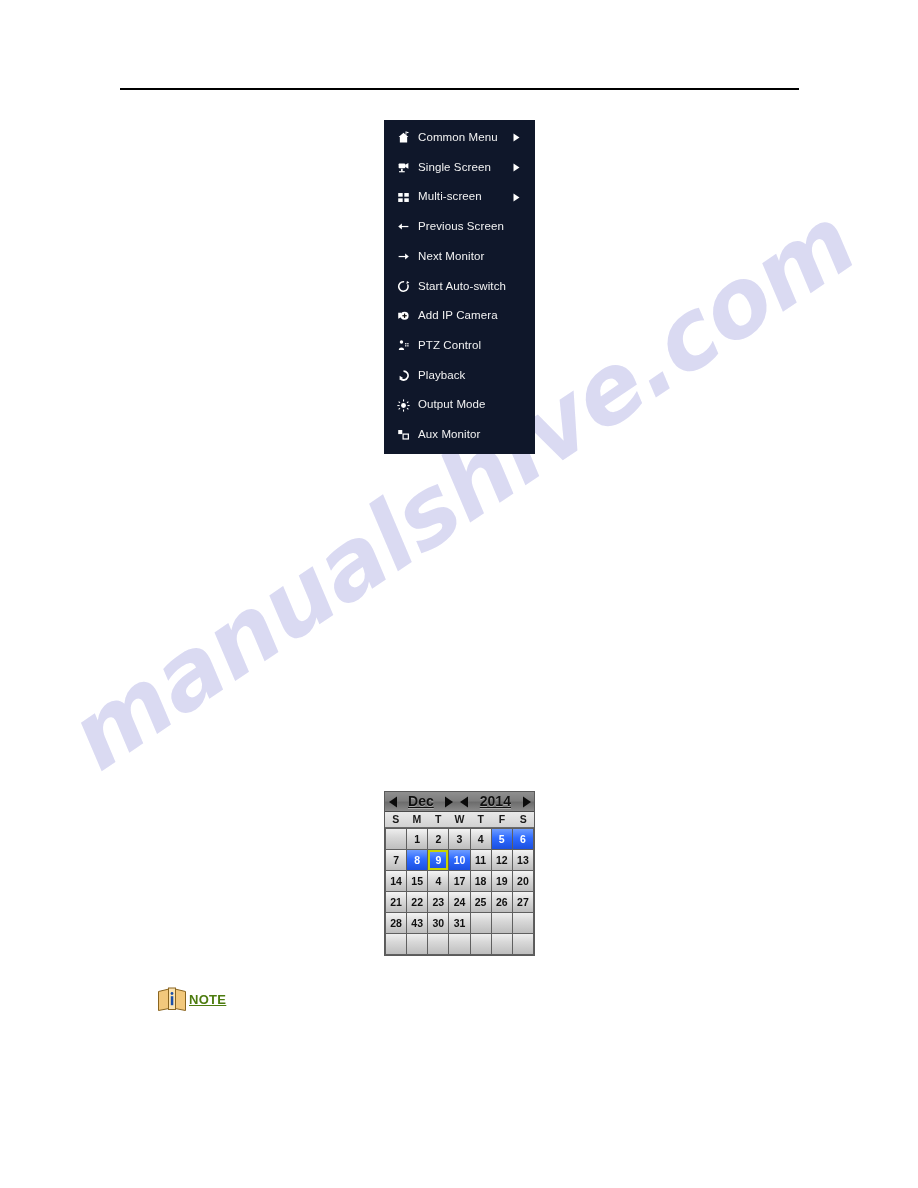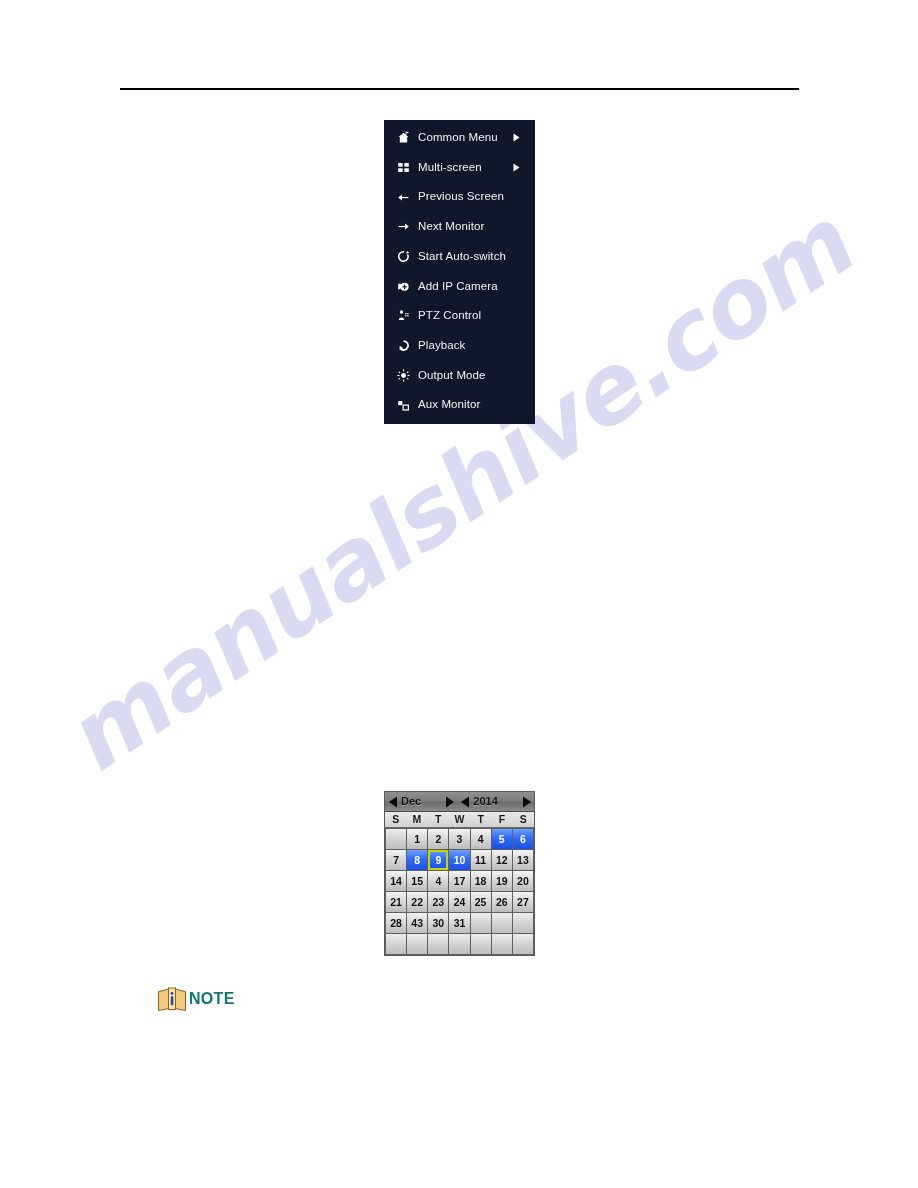--- a/index.html
+++ b/index.html
@@ -121,26 +121,27 @@
     width: 16px;
     height: 19px;
     display: flex;
     align-items: center;
     justify-content: center;
     cursor: pointer;
   }
   .cal-nav svg { display: block; }
   .cal-title {
     flex: 1 1 auto;
-    text-align: left;
-    font-size: 11px;
+    text-align: center;
+    font-size: 14px;
     font-weight: bold;
     color: #111;
     line-height: 19px;
     text-shadow: 0 1px 0 rgba(255,255,255,.35);
+    text-decoration: underline;
   }
   #cal-dow {
     display: grid;
     grid-template-columns: repeat(7, 1fr);
     background: linear-gradient(to bottom, #e9e9e9 0%, #d2d2d2 100%);
     border-bottom: 1px solid #6a6a6a;
   }
   #cal-dow div {
     text-align: center;
     font-size: 10.5px;
@@ -186,25 +187,26 @@
     position: absolute;
     left: 157px;
     top: 986px;
     display: flex;
     align-items: center;
     z-index: 5;
   }
   #note-icon { width: 30px; height: 26px; display:block; }
   #note-label {
     font-family: "Liberation Sans", sans-serif;
-    font-size: 16px;
+    font-size: 13px;
     font-weight: bold;
-    color: #0f766e;
+    color: #4d7c0f;
     letter-spacing: .3px;
     margin-left: 2px;
+    text-decoration: underline;
   }
 </style>
 </head>
 <body>
 
 <div id="watermark">
   <div class="wm-text">manualshive.com</div>
 </div>
 
 <div id="header-rule"></div>
@@ -212,20 +214,36 @@
 <div id="context-menu">
     <div class="menu-item">
       <span class="mi-icon">
         <svg width="13" height="13" viewBox="0 0 16 16">
           <polygon points="8,2 14,7.5 12.5,7.5 12.5,14 3.5,14 3.5,7.5 2,7.5" fill="#ffffff"></polygon>
           <rect x="10.5" y="0.5" width="1" height="5" fill="#ffffff"></rect>
           <polygon points="11.5,0.5 15,1.8 11.5,3.1" fill="#ffffff"></polygon>
         </svg>
       </span>
       <span class="mi-label">Common Menu</span>
+      <span class="mi-arrow">
+        <svg width="7" height="9" viewBox="0 0 7 9">
+          <polygon points="0.5,0.5 0.5,8.5 6.5,4.5" fill="#ffffff"></polygon>
+        </svg>
+      </span>
+    </div>
+    <div class="menu-item">
+      <span class="mi-icon">
+        <svg width="13" height="13" viewBox="0 0 16 16">
+          <rect x="2" y="3" width="8" height="6" rx="1" fill="#ffffff"></rect>
+          <polygon points="10,4.5 14,2.5 14,9.5 10,7.5" fill="#ffffff"></polygon>
+          <rect x="5" y="9.5" width="2" height="3.5" fill="#ffffff"></rect>
+          <rect x="2.5" y="12.5" width="7" height="1.4" fill="#ffffff"></rect>
+        </svg>
+      </span>
+      <span class="mi-label">Single Screen</span>
       <span class="mi-arrow">
         <svg width="7" height="9" viewBox="0 0 7 9">
           <polygon points="0.5,0.5 0.5,8.5 6.5,4.5" fill="#ffffff"></polygon>
         </svg>
       </span>
     </div>
     <div class="menu-item">
       <span class="mi-icon">
         <svg width="13" height="13" viewBox="0 0 16 16">
           <rect x="1.5" y="2.5" width="5.5" height="4.5" fill="#ffffff"></rect>

